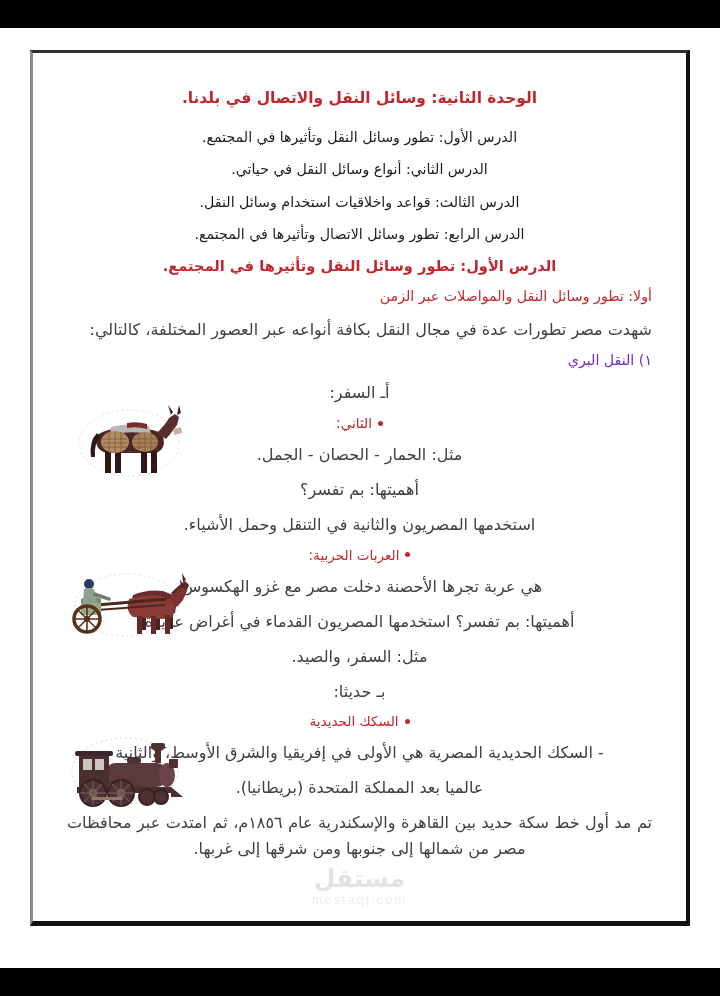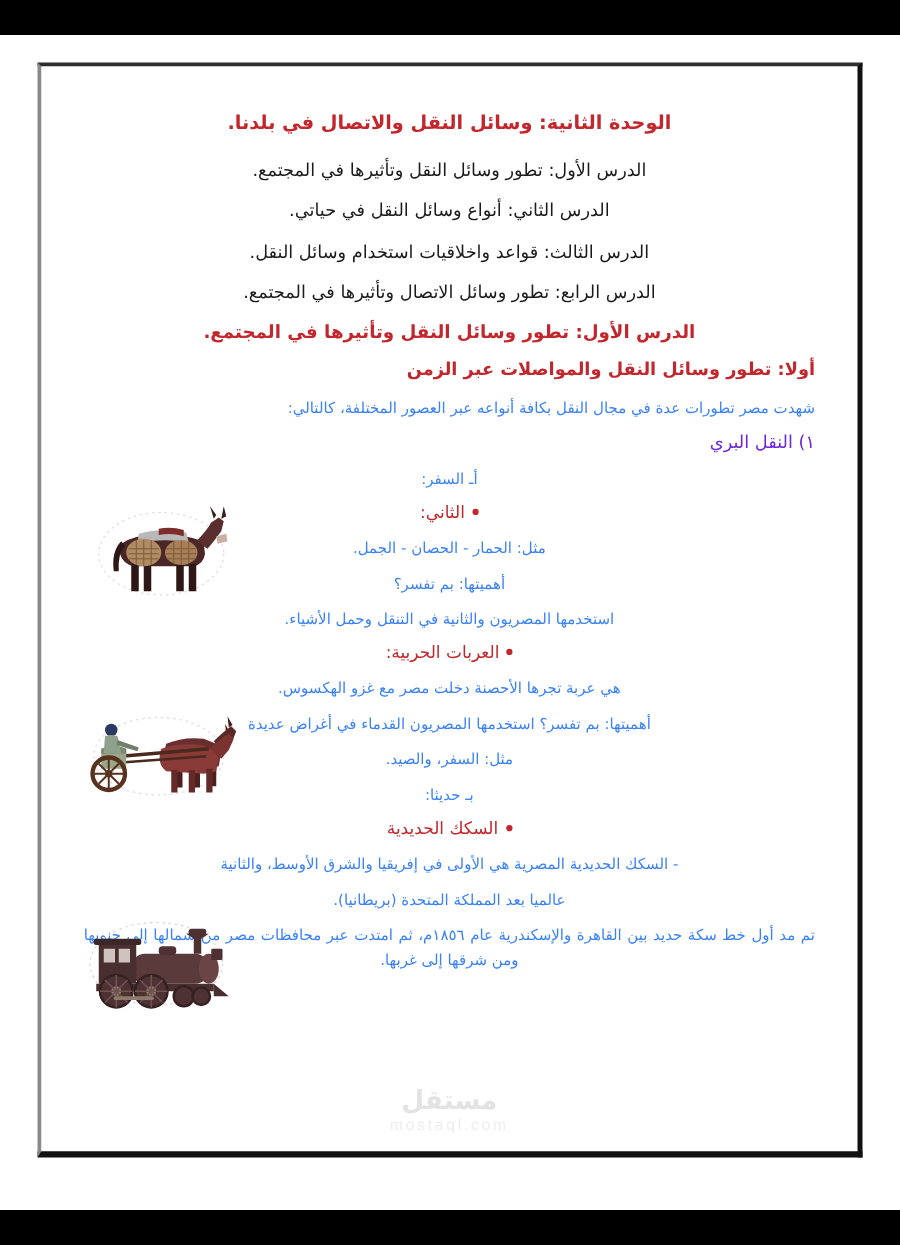--- a/index.html
+++ b/index.html
@@ -55,23 +55,23 @@
   .content {
     position: relative;
     padding: 34px 34px 0 34px;
     box-sizing: border-box;
     width: 100%;
     height: 100%;
   }
 
   
   .line {
-    font-size: 12px;
+    font-size: 16px;
     line-height: 1.62;
-    color: #3b82f6;
+    color: #404040;
     margin: 0 0 9px 0;
     text-align: right;
     white-space: pre-wrap;
   }
   .center { text-align: center; }
   .just   { text-align: justify; text-align-last: center; }
 
   .unit-title {
     color: #c1272d;
     font-weight: bold;
@@ -92,21 +92,21 @@
   .lesson-heading {
     color: #c1272d;
     font-weight: bold;
     font-size: 14.6px;
     text-align: center;
     margin: 12px 0 14px 0;
   }
 
   .section-heading {
     color: #c1272d;
-    font-weight: bold;
+    font-weight: normal;
     font-size: 14.2px;
     text-align: right;
     margin: 0 0 13px 0;
   }
 
   .sub-heading {
     color: #6d28d9;
     font-size: 14.2px;
     text-align: right;
     margin: 0 0 12px 0;
@@ -148,21 +148,21 @@
   .watermark {
     position: absolute;
     left: 0;
     right: 0;
     bottom: 14px;
     text-align: center;
     pointer-events: none;
     user-select: none;
   }
   .watermark .wm-ar {
-    font-size: 21px;
+    font-size: 25px;
     color: #e3e3e3;
     letter-spacing: 1px;
     line-height: 1;
     font-weight: bold;
   }
   .watermark .wm-en {
     font-size: 12.5px;
     color: #ededed;
     letter-spacing: 2.2px;
     margin-top: 2px;

